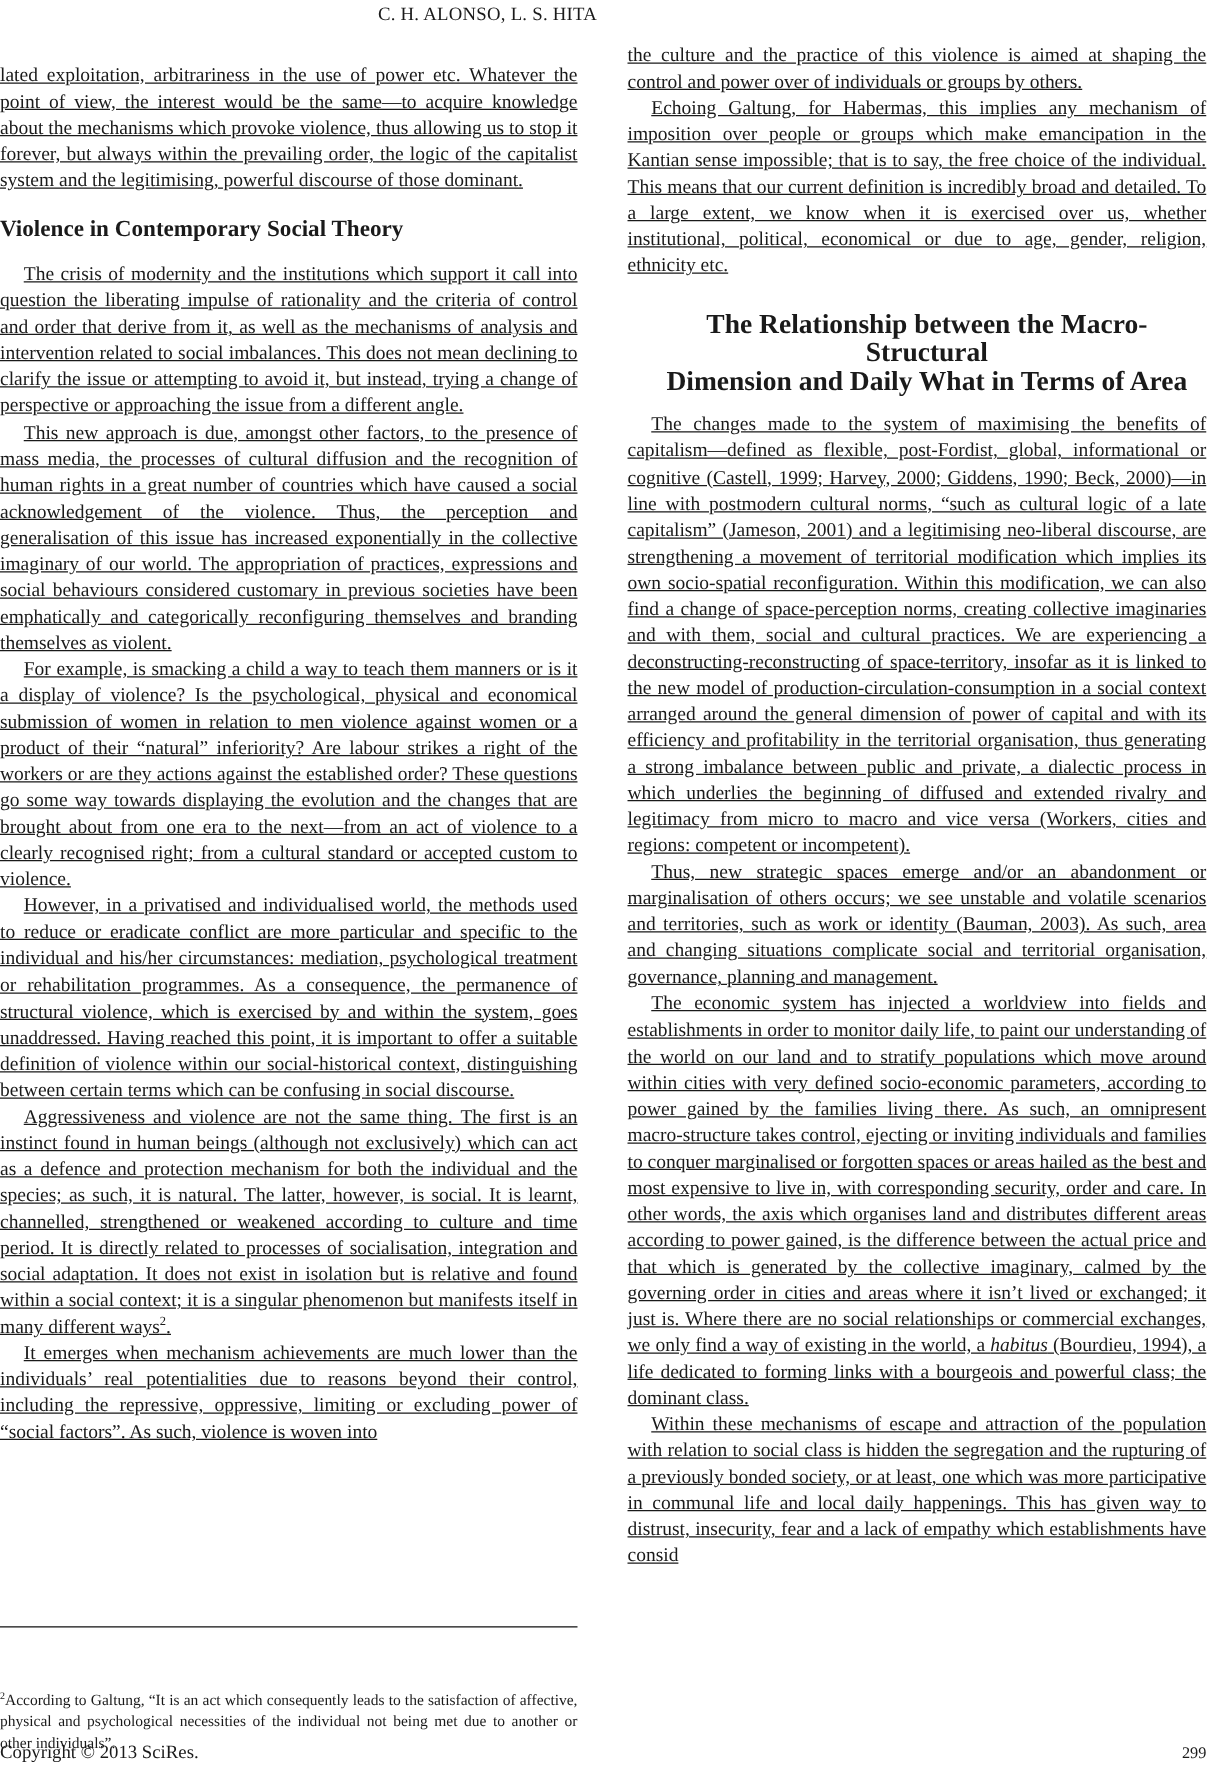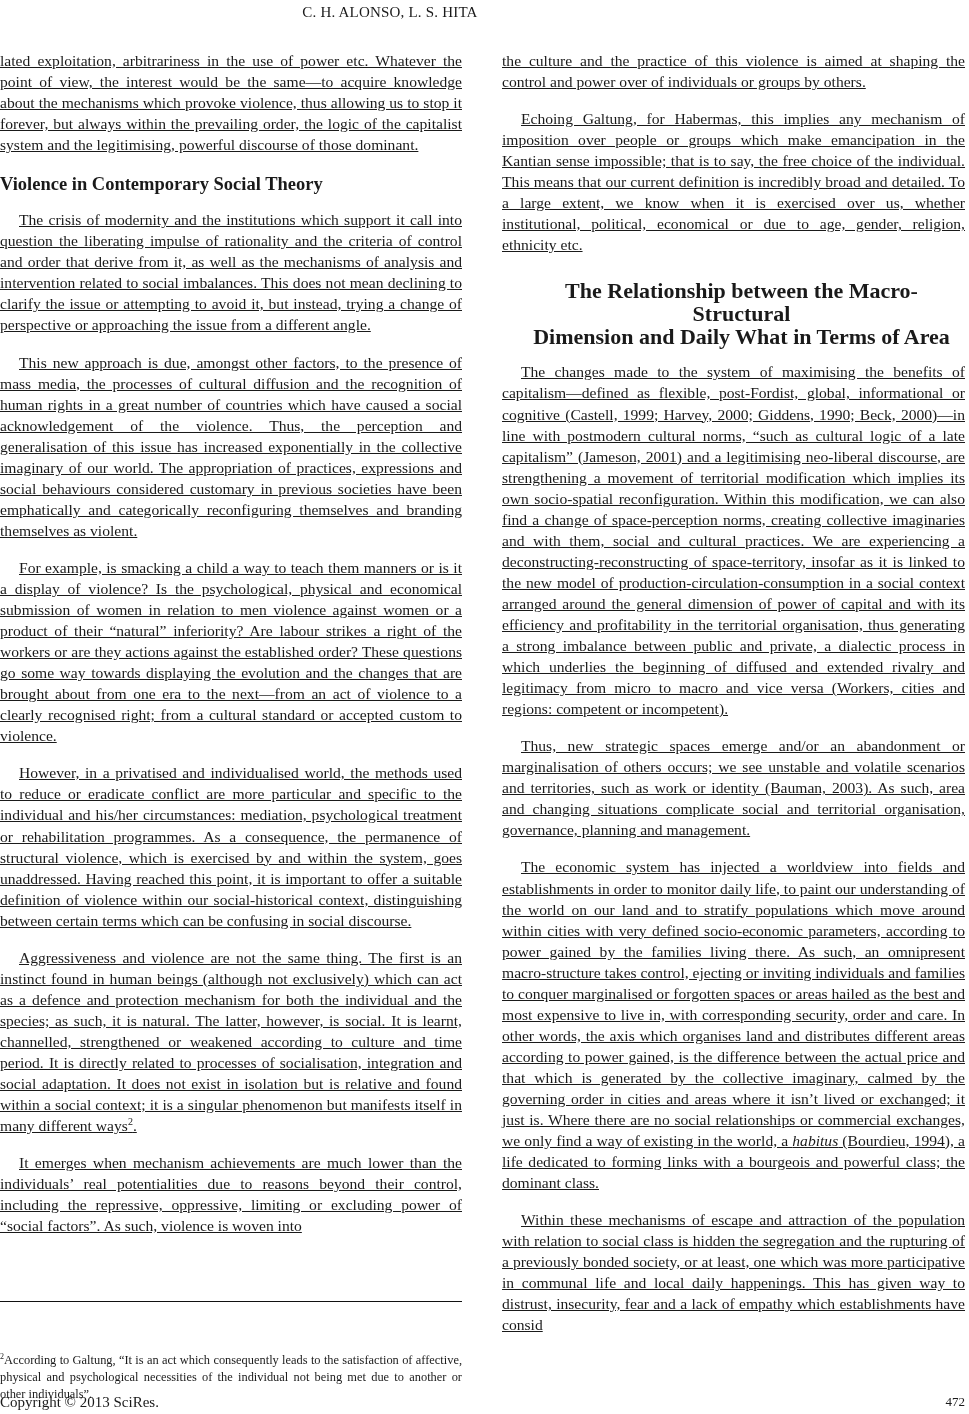--- a/index.html
+++ b/index.html
@@ -11,24 +11,24 @@
     .running-head {
       position: absolute; top: 4px; left: 0; width: 780px;
       text-align: center; font-size: 15px; letter-spacing: 0.2px;
     }
     .col {
       position: absolute; top: 50px; width: 462px;
       font-size: 15.6px; line-height: 21.05px; text-align: justify;
       hyphens: manual;
     }
     .col.left { left: 0px; }
-    .col.right { left: 502px; width: 463px; top: 50px; }
+    .col.right { left: 502px; width: 463px; top: 34px; }
     .col p { margin: 0; text-indent: 19px; text-decoration: underline; }
     .col p.cont { text-indent: 0; }
-    .col p + p { margin-top: 16px; }
+    .col p + p { margin-top: 0px; }
     .h2 {
       font-weight: bold; font-size: 18.5px; line-height: 22px;
       margin: 18px 0 14px 0; text-align: left;
     }
     .h1 {
       font-weight: bold; font-size: 22px; line-height: 23px;
       text-align: center; margin: 24px 0 13px 16px;
     }
     sup { font-size: 10px; line-height: 0; vertical-align: 6px; }
     .footnote-rule {
@@ -73,13 +73,13 @@
   <p>The changes made to the system of maximising the benefits of capitalism—defined as flexible, post-Fordist, global, infor­mational or cognitive (Castell, 1999; Harvey, 2000; Giddens, 1990; Beck, 2000)—in line with postmodern cultural norms, “such as cultural logic of a late capitalism” (Jameson, 2001) and a legitimising neo-liberal discourse, are strengthening a movement of territorial modification which implies its own socio-spatial reconfiguration. Within this modification, we can also find a change of space-perception norms, creating collec­tive imaginaries and with them, social and cultural practices. We are experiencing a deconstructing-reconstructing of space-territory, insofar as it is linked to the new model of produc­tion-circulation-consumption in a social context arranged around the general dimension of power of capital and with its effi­ciency and profitability in the territorial organisation, thus gen­erating a strong imbalance between public and private, a dialec­tic process in which underlies the beginning of diffused and extended rivalry and legitimacy from micro to macro and vice versa (Workers, cities and regions: competent or incompetent).</p>
   <p>Thus, new strategic spaces emerge and/or an abandonment or marginalisation of others occurs; we see unstable and volatile scenarios and territories, such as work or identity (Bauman, 2003). As such, area and changing situations complicate social and territorial organisation, governance, planning and manage­ment.</p>
   <p><span>The economic system has injected a worldview into fields and establishments in order to monitor daily life, to paint our understanding of the world on our land and to stratify popula­tions which move around within cities with very defined socio-economic parameters, according to power gained by the fami­lies living there. As such, an omnipresent macro-structure takes control, ejecting or inviting individuals and families to conquer marginalised or forgotten spaces or areas hailed as the best and most expensive to live in, with corresponding security, order and care. In other words, the axis which organises land and distributes different areas according to power gained, is the difference between the actual price and that which is generated by the collective imaginary, calmed by the governing order in cities and areas where it isn’t lived or exchanged; it just is. Where there are no social relationships or commercial exchanges, we only find a way of existing in the world, a </span><em>habitus</em><span> (Bourdieu, 1994), a life dedicated to forming links with a bourgeois and powerful class; the dominant class.</span></p>
   <p>Within these mechanisms of escape and attraction of the population with relation to social class is hidden the segregation and the rupturing of a previously bonded society, or at least, one which was more participative in communal life and local daily happenings. This has given way to distrust, insecurity, fear and a lack of empathy which establishments have consid­</p>
 </div>
 
 <div class="footnote-rule"></div>
 <div class="footnote"><sup>2</sup><span>According to Galtung, “It is an act which consequently leads to the satis­faction of affective, physical and psychological necessities of the individual not being met due to another or other individuals”.</span></div>
 
 <div class="footer-left">Copyright © 2013 SciRes.</div>
-<div class="footer-right">472</div>
+<div class="footer-right">299</div>
 
 </body></html>

